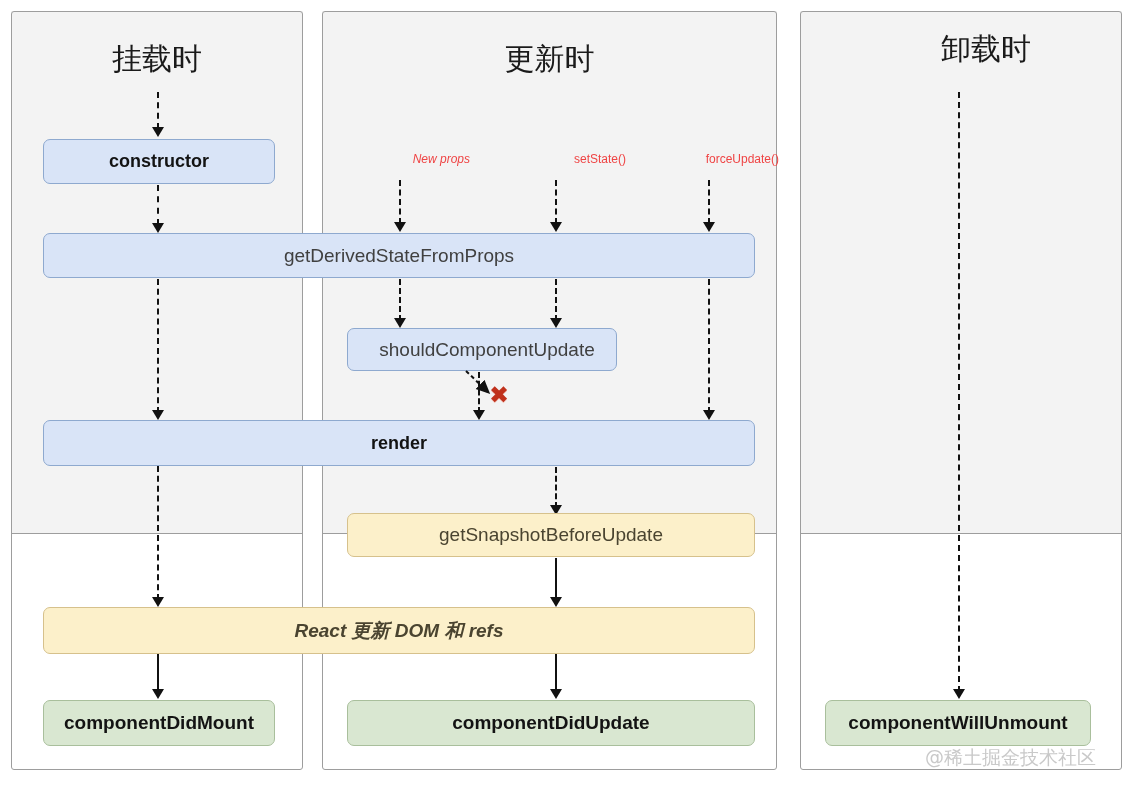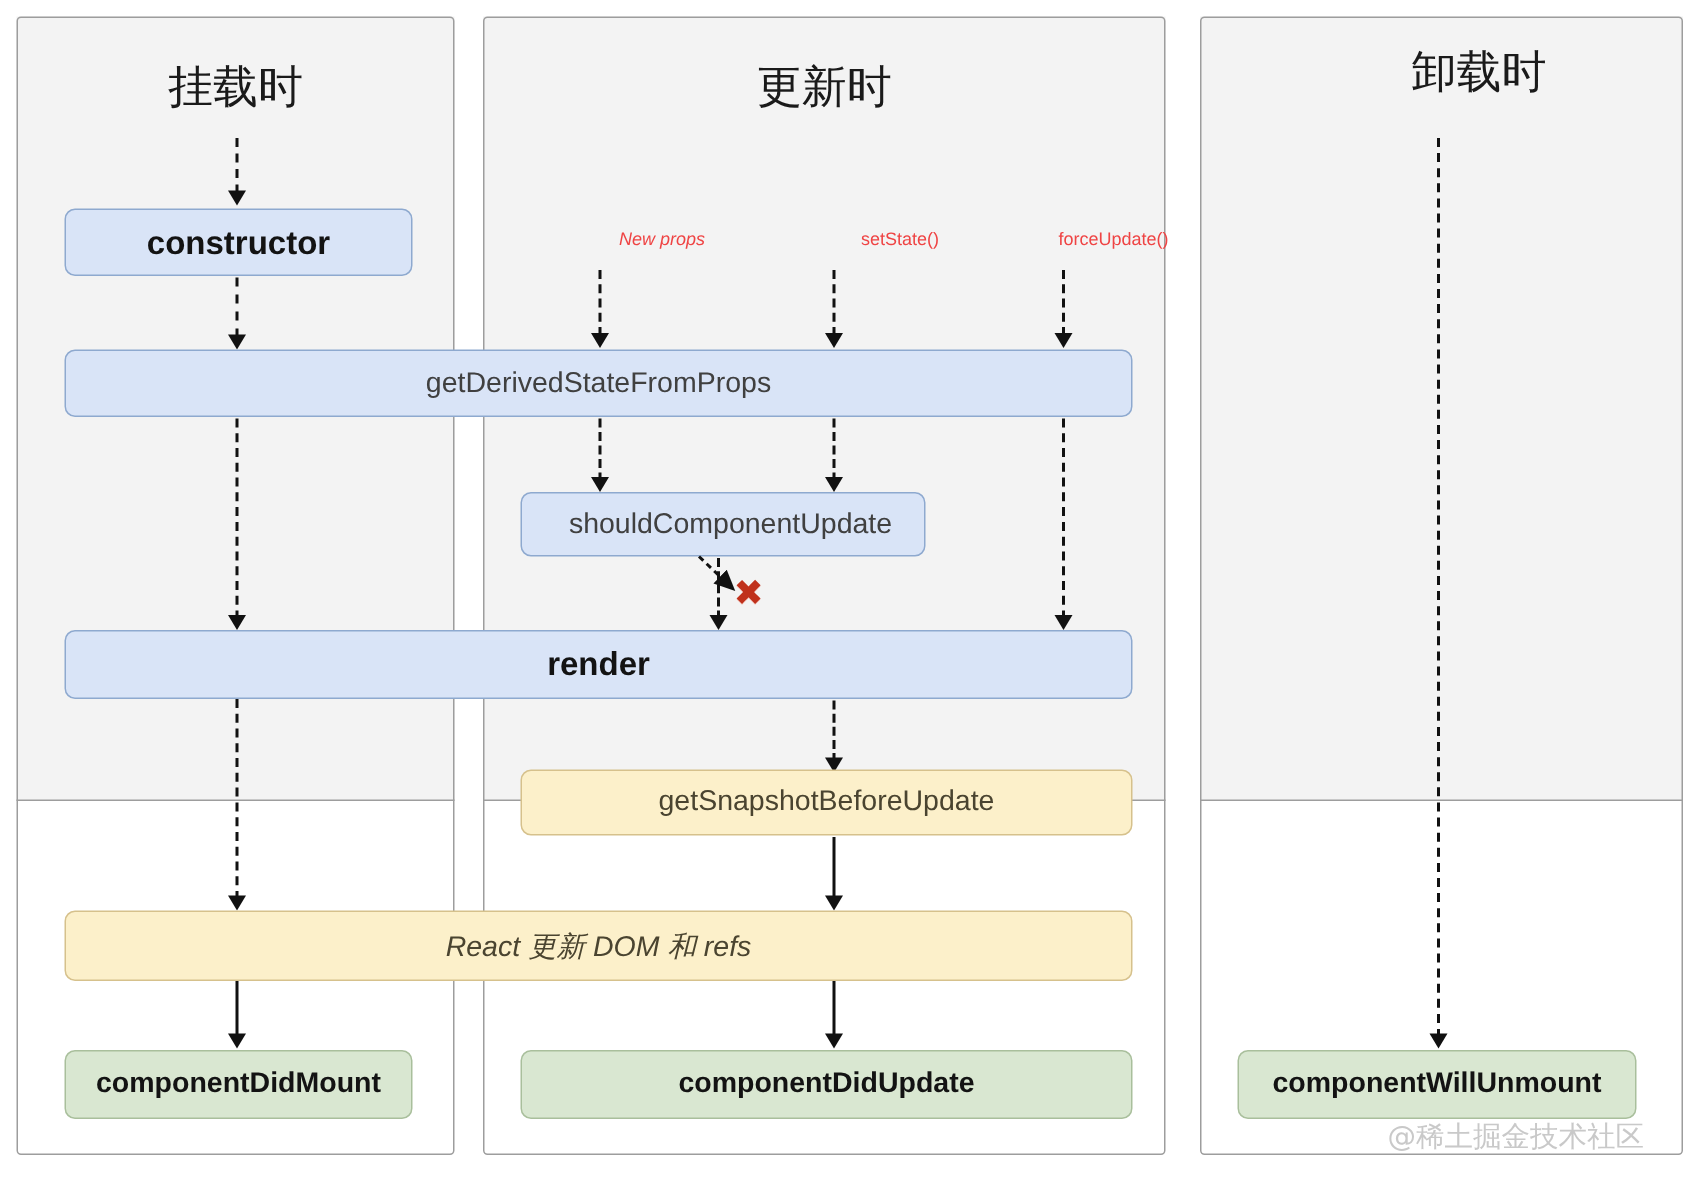--- a/index.html
+++ b/index.html
@@ -76,23 +76,23 @@
     background: #fcf0ca;
     border: 1px solid #d6c18c;
     color: #4a4430;
   }
   .box.green {
     background: #d9e7d1;
     border: 1px solid #a9bf9c;
     color: #1f1f1f;
   }
   .box.bold { font-weight: bold; color: #131313; }
-  .box.italic { font-style: italic; }
+  .box.italic { font-style: italic; font-weight: bold; }
   .f17 { font-size: 19px; }
-  .f18 { font-size: 22px; }
+  .f18 { font-size: 18px; }
 
   
   .vline {
     position: absolute;
     width: 0;
     box-sizing: border-box;
   }
   .vline.dash { border-left: 2px dashed #111111; }
   .vline.solid { border-left: 2px solid #111111; }
   .arrowhead {

